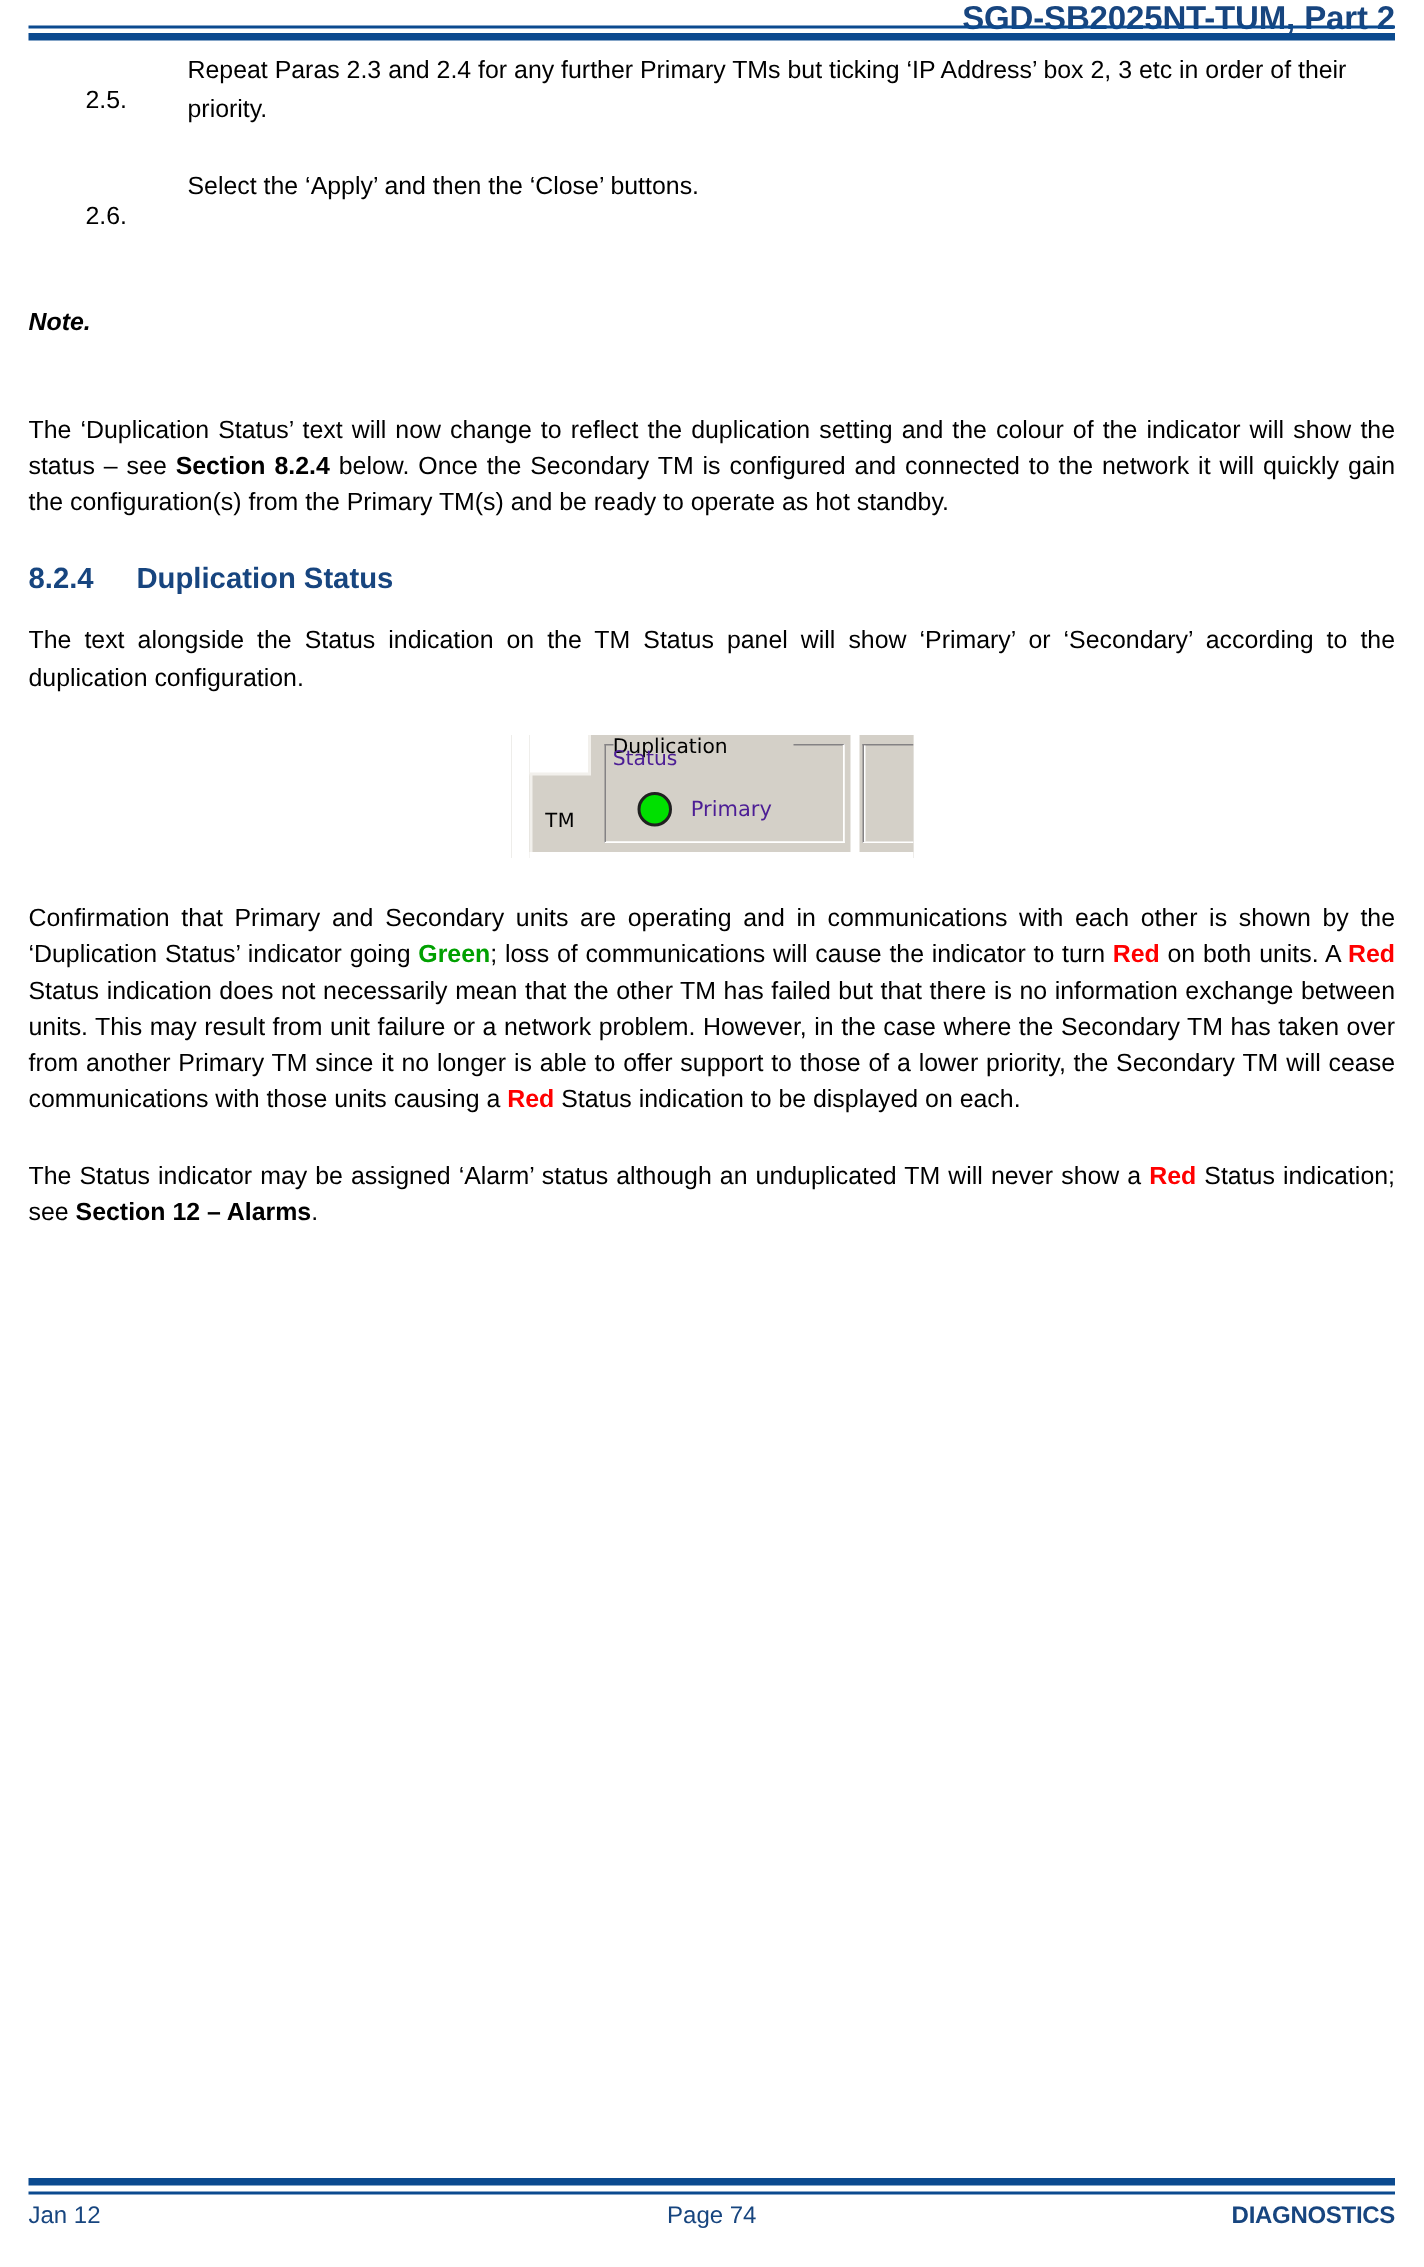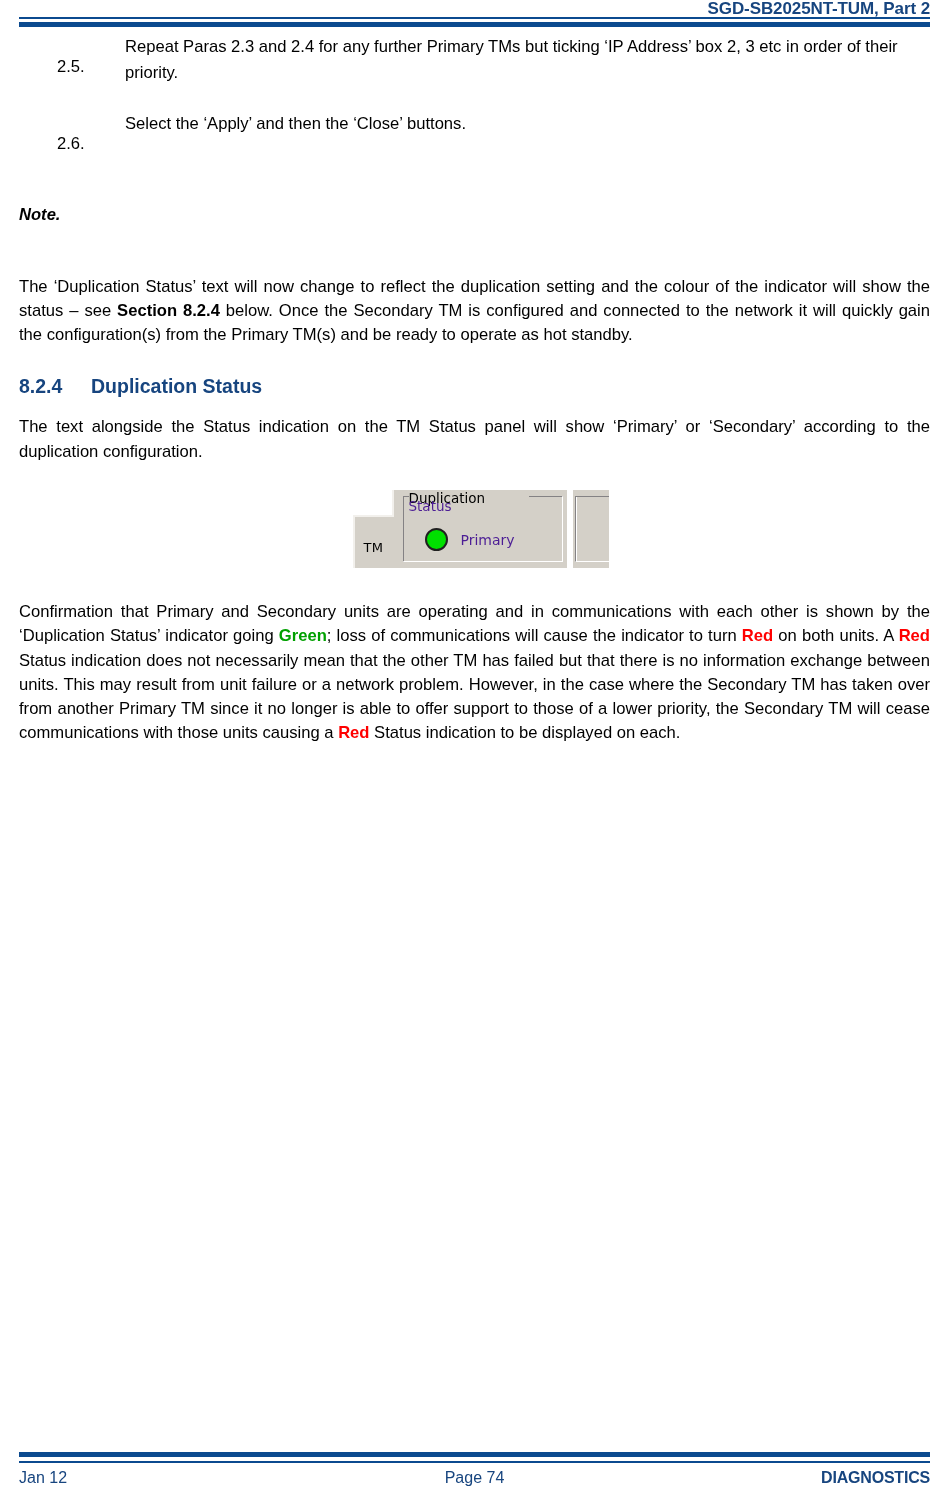--- a/index.html
+++ b/index.html
@@ -27,21 +27,21 @@
     position: absolute;
     top: 0;
     left: 19px;
     right: 19px;
     height: 30px;
   }
   .header-title {
     position: absolute;
     right: 0;
     top: -1px;
-    font-size: 17px;
+    font-size: 22px;
     font-weight: bold;
     color: #17457f;
     letter-spacing: -0.1px;
     white-space: nowrap;
   }
   .rule-thin-top {
     position: absolute;
     left: 0;
     right: 0;
     top: 17px;
@@ -402,20 +402,21 @@
 
     <div class="gap-12"></div>
 
 
     <div class="gap-16"></div>
 
     <p><span>Confirmation that Primary and Secondary units are operating and in communications with each other is shown by the ‘Duplication Status’ indicator going </span><span class="kw-green">Green</span><span>; loss of communications will cause the indicator to turn </span><span class="kw-red">Red</span><span> on both units.  A </span><span class="kw-red">Red</span><span> Status indication does not necessarily mean that the other TM has failed but that there is no information exchange between units.  This may result from unit failure or a network problem.  However, in the case where the Secondary TM has taken over from another Primary TM since it no longer is able to offer support to those of a lower priority, the Secondary TM will cease communications with those units causing a </span><span class="kw-red">Red</span><span> Status indication to be displayed on each.</span></p>
 
     <div class="gap-26"></div>
 
+    <p><span>The Status indicator may be assigned ‘Alarm’ status although an unduplicated TM will never show a </span><span class="kw-red">Red</span><span> Status indication; see </span><b class="bold">Section 12 – Alarms</b><span>.</span></p>
 
   </div>
 
   <div class="footer">
     <div class="rule-thick-bot"></div>
     <div class="rule-thin-bot"></div>
     <div class="footer-row">
       <div class="footer-left">Jan 12</div>
       <div class="footer-center">Page 74</div>
       <div class="footer-right">DIAGNOSTICS</div>

